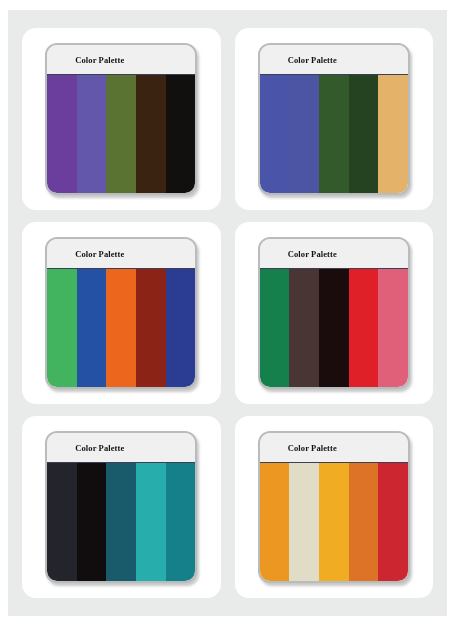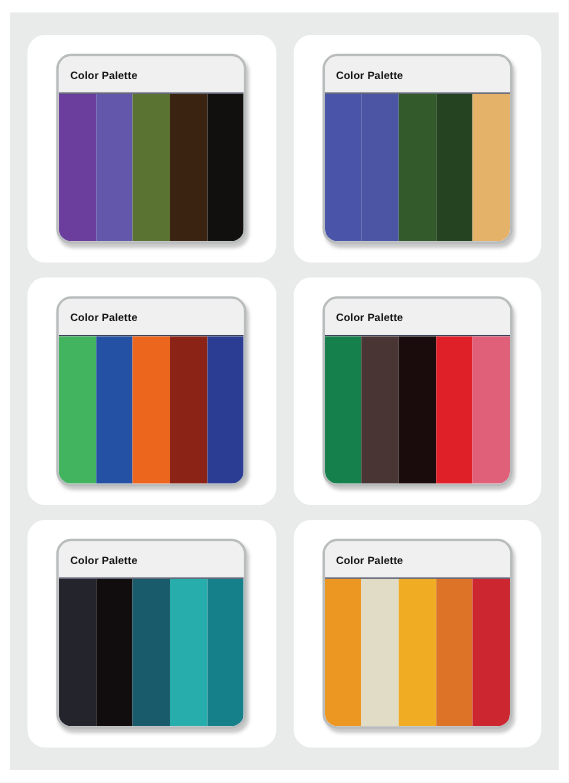--- a/index.html
+++ b/index.html
@@ -61,22 +61,23 @@
     align-items: center;
     padding-left: 9px;
     box-sizing: border-box;
   }
 
   .panel-title {
     font-size: 8.5px;
     font-weight: bold;
     color: #111111;
     letter-spacing: 0.1px;
-    font-family: Liberation Sans, sans-serif;
+    font-family: Liberation Serif, serif;
     white-space: nowrap;
+    margin-left: 19px;
   }
 
   .swatch-strip {
     flex: 1 1 auto;
     display: flex;
     border-bottom-left-radius: 9px;
     border-bottom-right-radius: 9px;
     overflow: hidden;
   }
 

